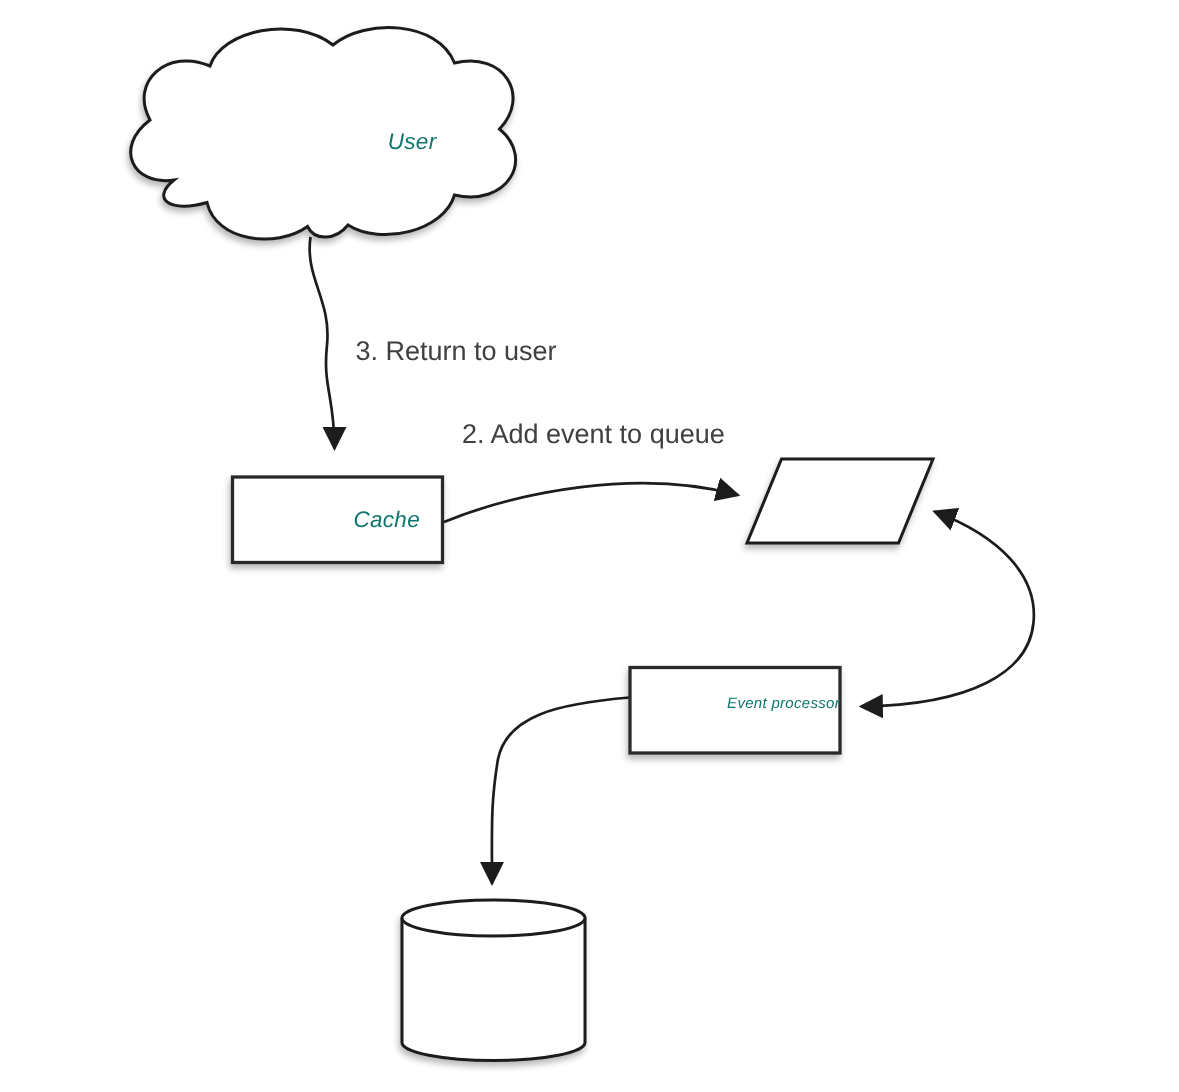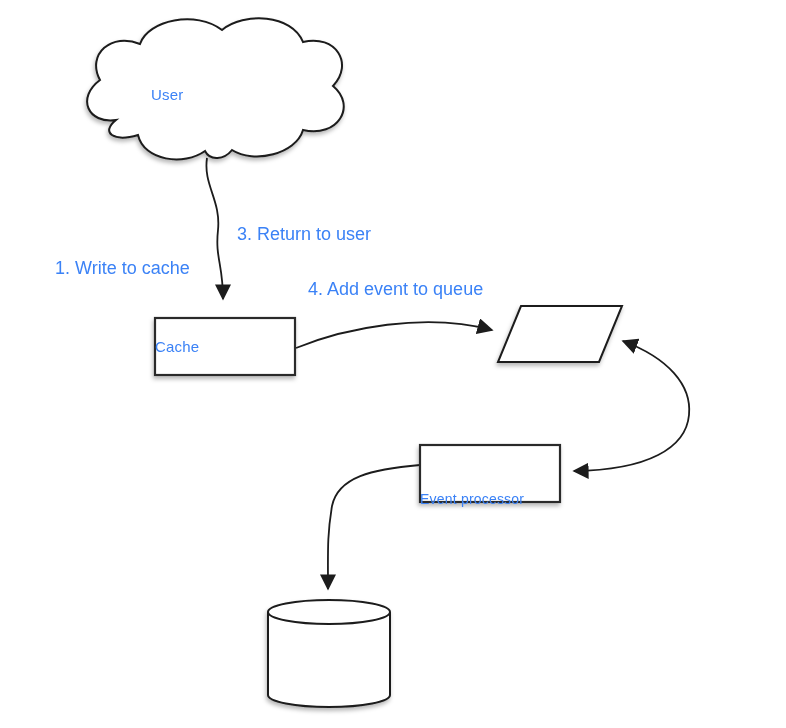--- a/index.html
+++ b/index.html
@@ -8,31 +8,32 @@
     width: 786px;
     height: 728px;
     background: #ffffff;
     font-family: "Liberation Sans", sans-serif;
     overflow: hidden;
   }
   #diagram-svg { position: absolute; left: 0; top: 0; }
   .node-label {
     position: absolute;
     width: 140px;
-    text-align: left;
+    text-align: right;
     font-size: 15px;
-    color: #3b82f6;
+    color: #0f766e;
     letter-spacing: 0.2px;
     white-space: nowrap;
     pointer-events: none;
+    font-style: italic;
   }
   .edge-label {
     position: absolute;
     font-size: 18px;
-    color: #3b82f6;
+    color: #404040;
     white-space: nowrap;
     pointer-events: none;
   }
 </style>
 </head>
 <body>
 
 <div id="canvas">
 
   <svg id="diagram-svg" width="786" height="728" viewBox="0 0 786 728">
@@ -73,26 +74,25 @@
 
       <rect x="420" y="445" width="140" height="57" fill="#ffffff" stroke="#2a2a2a" stroke-width="2.2"></rect>
 
       <path d="M 268,612 L 268,695 A 61,12 0 0 0 390,695 L 390,612" fill="#ffffff" stroke="#1c1c1c" stroke-width="2"></path>
       <ellipse cx="329" cy="612" rx="61" ry="12" fill="#ffffff" stroke="#1c1c1c" stroke-width="2"></ellipse>
     </g>
   </svg>
 
   <div class="node-label" style="left:151px; top:86px;">User</div>
 
-  <div class="node-label" style="left:155px; top:338px;">Cache</div>
+  <div class="node-label" style="left:140px; top:338px;">Cache</div>
 
 
-  <div class="node-label" style="left:420px; top:491px; font-size:14px;">Event processor</div>
+  <div class="node-label" style="left:420px; top:464px; font-size:10px;">Event processor</div>
 
 
-  <div class="edge-label" style="left:55px; top:258px;">1. Write to cache</div>
 
-  <div class="edge-label" style="left:308px; top:279px;">4. Add event to queue</div>
+  <div class="edge-label" style="left:308px; top:279px;">2. Add event to queue</div>
 
   <div class="edge-label" style="left:237px; top:224px;">3. Return to user</div>
 
 
 </div>
 
 </body></html>

